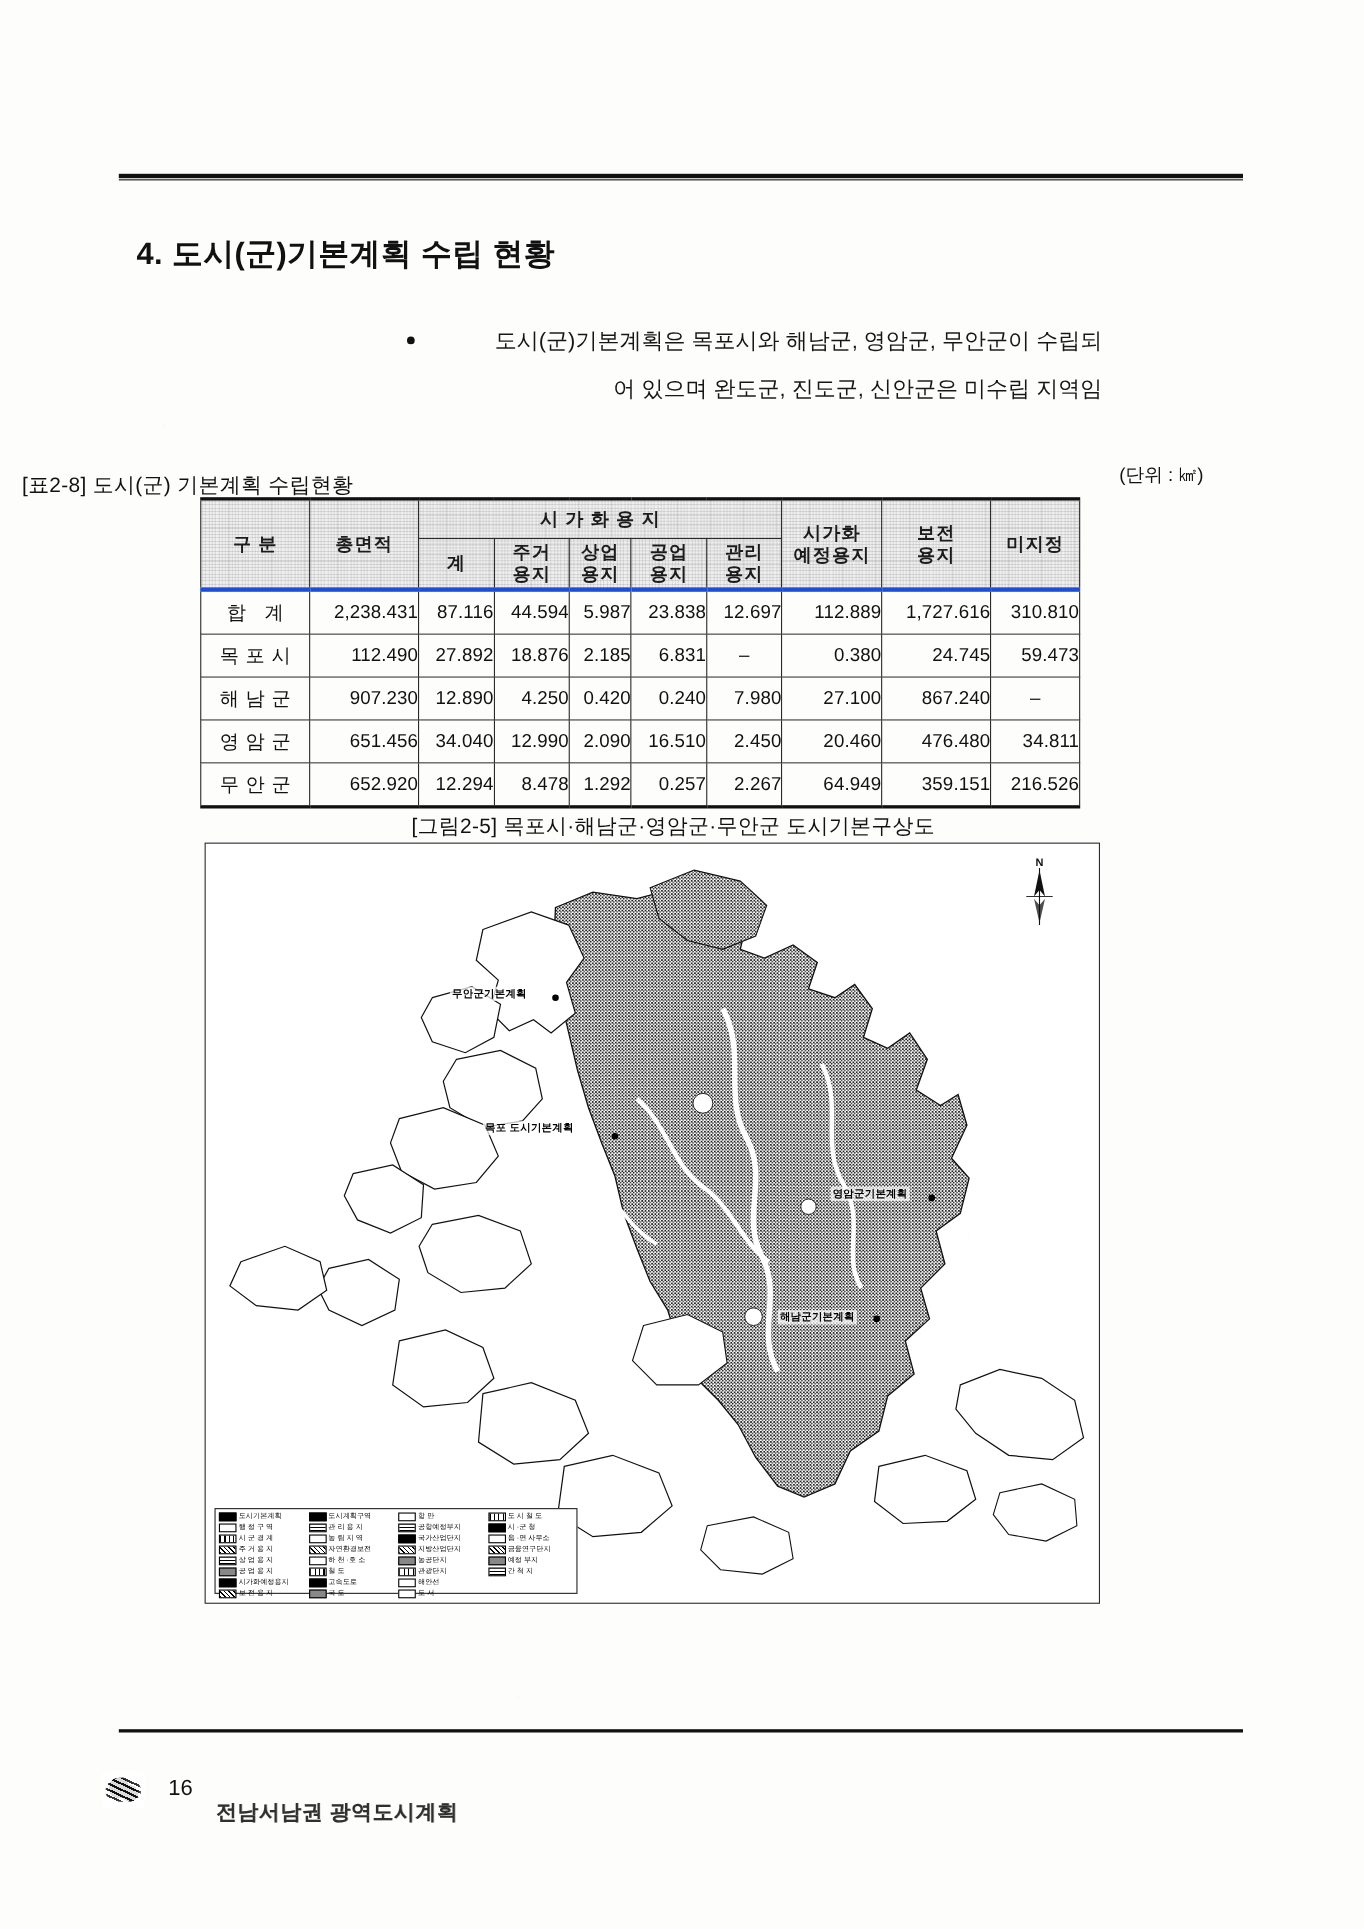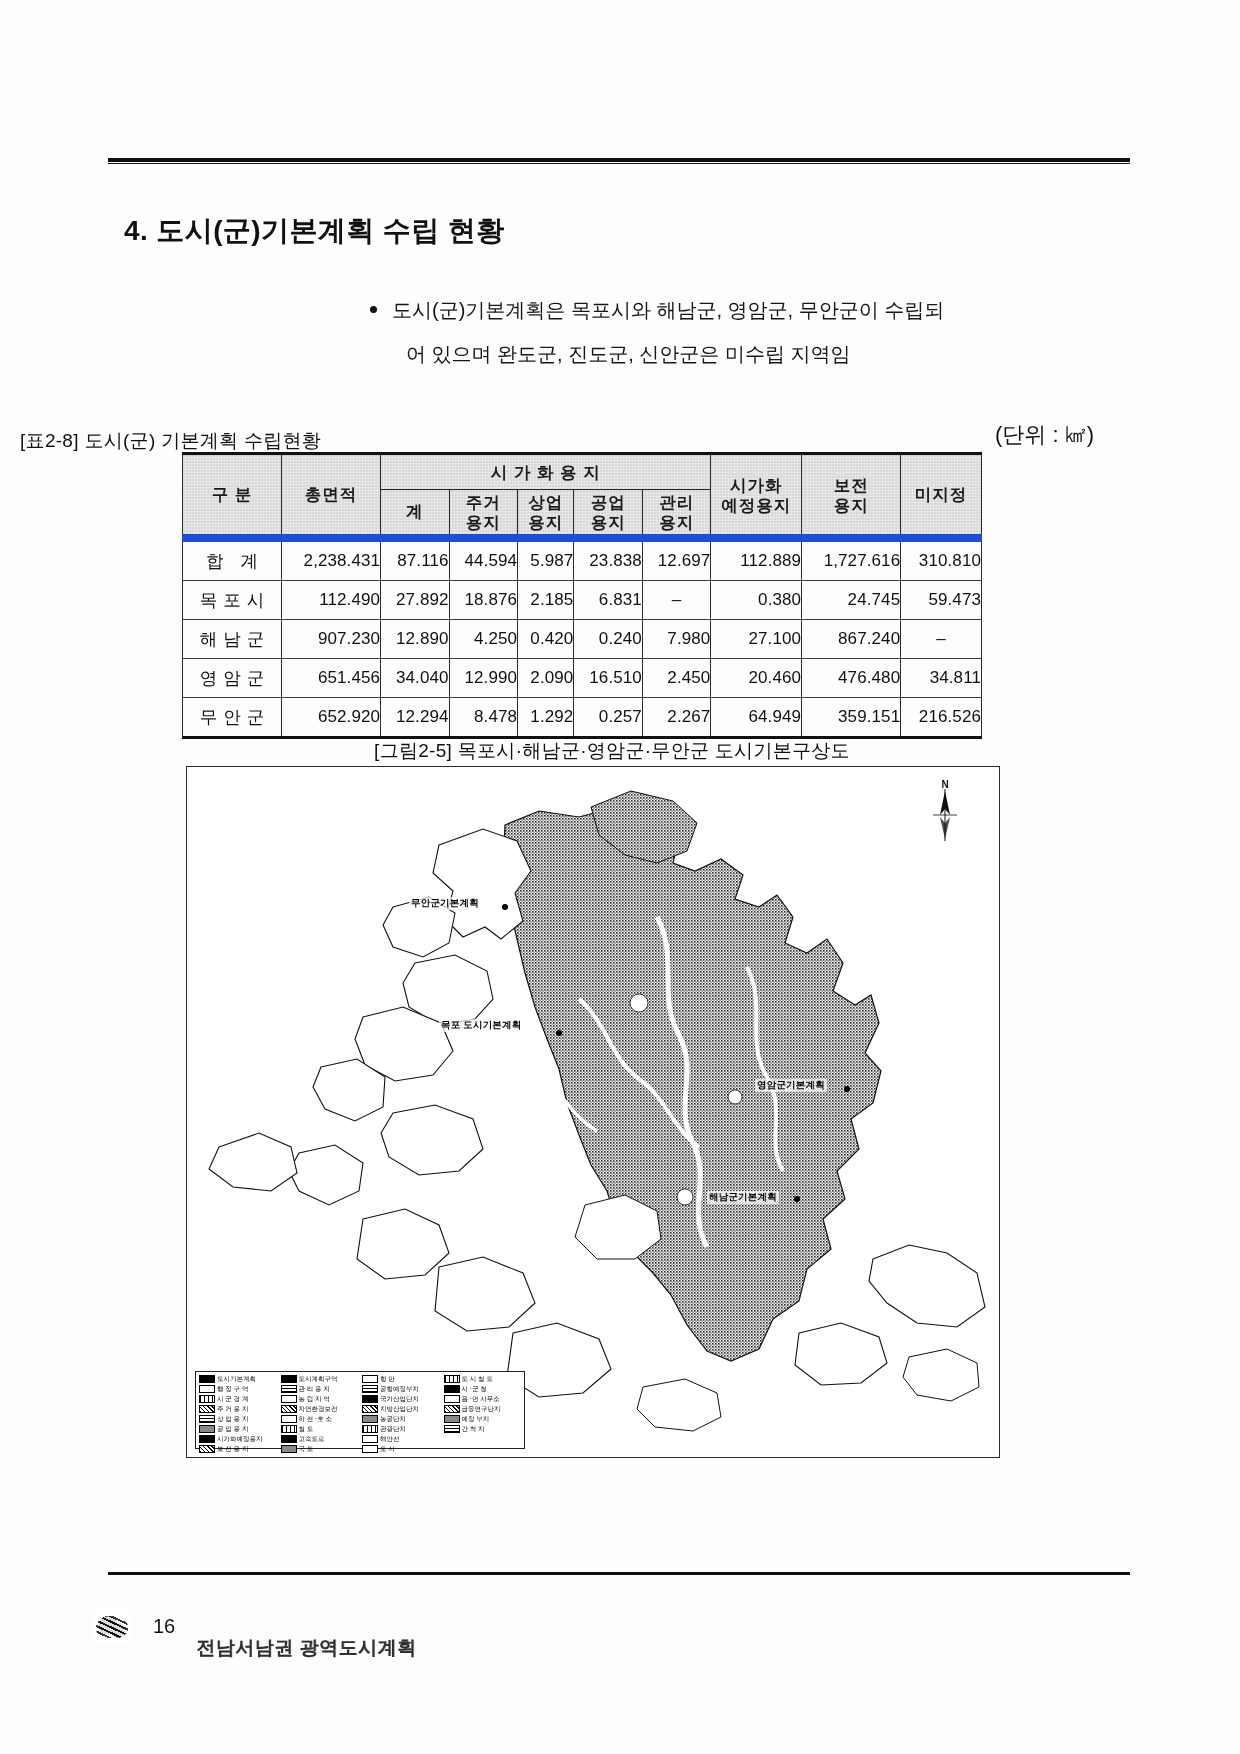--- a/index.html
+++ b/index.html
@@ -37,34 +37,34 @@
   .sec-title{
     position:absolute;left:124px;top:212px;
     font-size:28px;font-weight:bold;letter-spacing:0.4px;
     color:#111;
   }
   
   .bullet-block{
     position:absolute;left:392px;top:288px;width:610px;
     font-size:20px;line-height:44px;color:#161616;
   }
-  .bullet-line{position:relative;white-space:nowrap;}
+  .bullet-line{position:relative;white-space:nowrap;text-align:right;}
   .bullet-dot{
     position:absolute;left:-22px;top:18px;
     width:7px;height:7px;border-radius:50%;background:#111;
   }
   .bullet-cont{padding-left:14px;}
   
   .tbl-caption{
     position:absolute;top:428px;left:0;width:1240px;
     text-align:left;font-size:19px;color:#111;letter-spacing:.3px;padding-left:20px;
   }
   .tbl-unit{
     position:absolute;top:420px;right:146px;
-    font-size:22px;color:#111;
+    font-size:17px;color:#111;
   }
   
   .tbl-wrap{
     position:absolute;left:182px;top:452px;width:800px;
   }
   table.data{
     border-collapse:collapse;width:800px;
     font-size:16.5px;color:#111;
   }
   table.data th,table.data td{
@@ -92,21 +92,21 @@
   .hdr-txt{display:block;}
   tbody td{
     height:38px;text-align:right;padding-right:10px;
     border-bottom:1px solid #3a3a3a;
     font-size:17px;letter-spacing:.1px;
   }
   tbody td.rowlab{
     text-align:center;padding-right:0;letter-spacing:6px;text-indent:6px;
     font-size:17.5px;
   }
-  tbody tr:first-child td{border-top:8px solid #1d4ed8;margin-top:20px;}
+  tbody tr:first-child td{border-top:4px solid #1d4ed8;margin-top:20px;}
   tbody tr:first-child td{font-weight:normal;}
   tbody tr:last-child td{border-bottom:3px solid #111;}
   .dash{text-align:center;padding-right:0;}
   
   .source{
     position:absolute;left:150px;top:700px;
     font-size:15.5px;color:#1c1c1c;letter-spacing:.1px;
   }
   
   .fig-caption{

